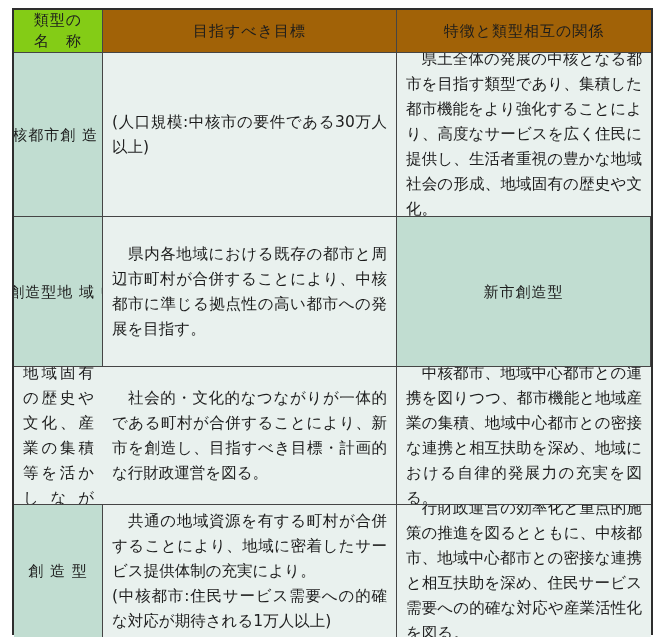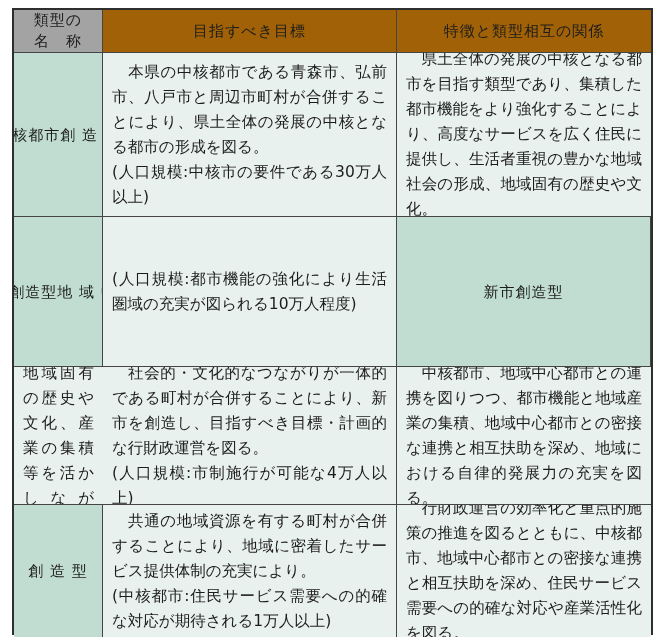--- a/index.html
+++ b/index.html
@@ -41,21 +41,21 @@
   .th {
     background: #a16207;
     display: flex;
     flex-direction: column;
     align-items: center;
     justify-content: center;
     font-size: 15px;
     line-height: 21px;
     letter-spacing: 1px;
   }
-  .th.name-head { background: #a3a3a3; }
+  .th.name-head { background: #84cc16; }
 
   .name-cell {
     background: #c1ddd1;
     display: flex;
     flex-direction: row;
     align-items: center;
     justify-content: center;
     font-size: 15px;
     line-height: 28px;
     letter-spacing: 1px;
@@ -88,44 +88,42 @@
       <div>名　称</div>
     </div>
     <div class="cell th">目指すべき目標</div>
     <div class="cell th last-col">特徴と類型相互の関係</div>
 
     <div class="cell name-cell">
       <div>中核都市</div>
       <div>創 造 型</div>
     </div>
     <div class="cell body-cell">
-      <p>　本県の中核都市である青森市、弘前市、八戸市と周辺市町村が合併することにより、県土全体の発展の中核となる都市の形成を図る。</p>
       <p>(人口規模:中核市の要件である30万人以上)</p>
     </div>
     <div class="cell body-cell last-col">
       <p>　県土全体の発展の中核となる都市を目指す類型であり、集積した都市機能をより強化することにより、高度なサービスを広く住民に提供し、生活者重視の豊かな地域社会の形成、地域固有の歴史や文化。</p>
     </div>
 
     <div class="cell name-cell">
       <div>都市創造型</div>
       <div>地 域 中 心</div>
     </div>
     <div class="cell body-cell">
-      <p>(人口規模:都市機能の強化により生活圏域の充実が図られる10万人程度)</p>
+      <p>　県内各地域における既存の都市と周辺市町村が合併することにより、中核都市に準じる拠点性の高い都市への発展を目指す。</p>
     </div>
     <div class="cell name-cell">
       <div>新市創造型</div>
     </div>
 
     <div class="cell body-cell last-col">
       <p>　中核都市との連携を図りつつ、県土の均衡ある発展の実現に向けて、地域固有の歴史や文化、産業の集積等を活かしながら、都市機能をより強化し、地域に密着した生活圏域の充実を図る。</p>
     </div>
     <div class="cell body-cell">
       <p>　社会的・文化的なつながりが一体的である町村が合併することにより、新市を創造し、目指すべき目標・計画的な行財政運営を図る。</p>
-      <p>(人口規模:市制施行が可能な4万人以上)</p>
     </div>
     <div class="cell body-cell last-col">
       <p>　中核都市、地域中心都市との連携を図りつつ、都市機能と地域産業の集積、地域中心都市との密接な連携と相互扶助を深め、地域における自律的発展力の充実を図る。</p>
     </div>
 
     <div class="cell name-cell last-row">
       <div>創 造 型</div>
     </div>
     <div class="cell body-cell last-row">
       <p>　共通の地域資源を有する町村が合併することにより、地域に密着したサービス提供体制の充実により。</p>

